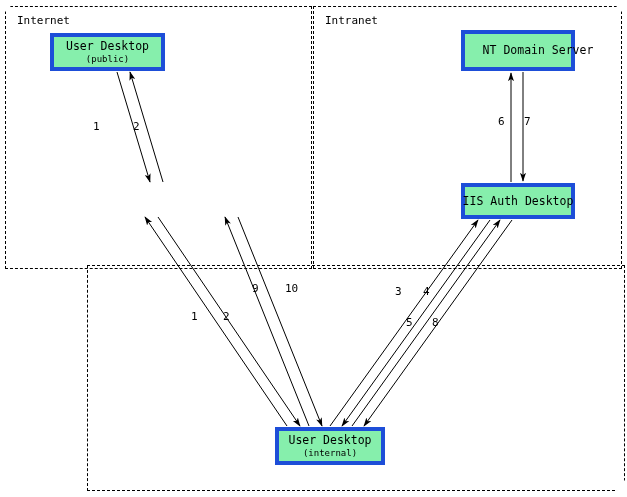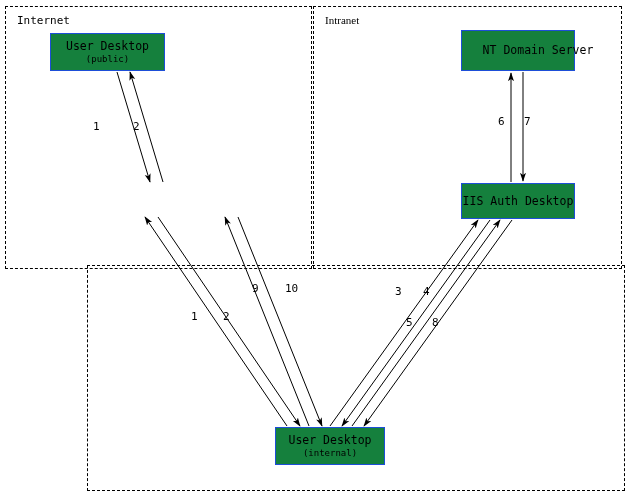--- a/index.html
+++ b/index.html
@@ -7,40 +7,41 @@
     padding: 0;
     background: #ffffff;
   }
   #canvas {
     position: relative;
     width: 627px;
     height: 497px;
     background: #ffffff;
     overflow: hidden;
     font-family: "DejaVu Sans Mono", "Liberation Mono", monospace;
+    border-radius: 28px;
   }
   .zone {
     position: absolute;
     border: 1px dashed #000000;
     box-sizing: border-box;
     background: transparent;
   }
   .zone-label {
     position: absolute;
     font-family: "DejaVu Sans Mono", "Liberation Mono", monospace;
     font-size: 11px;
     color: #000000;
     white-space: nowrap;
     letter-spacing: 0px;
   }
   .node {
     position: absolute;
-    border: 1px solid #1d4ed8;
+    border: 4px solid #1d4ed8;
     box-sizing: border-box;
-    background: #15803d;
+    background: #86efac;
     display: flex;
     flex-direction: column;
     align-items: center;
     justify-content: center;
     z-index: 5;
   }
   .node-title {
     font-family: "DejaVu Sans Mono", "Liberation Mono", monospace;
     font-size: 11.5px;
     color: #000000;
@@ -73,21 +74,21 @@
 </style>
 </head>
 <body>
 
 <div id="canvas">
 
   <div class="zone" id="zone-internet" style="left: 5px; top: 6px; width: 307px; height: 263px;"></div>
   <div class="zone-label" id="zone-internet-label" style="left: 17px; top: 14px;">Internet</div>
 
   <div class="zone" id="zone-intranet" style="left: 313px; top: 6px; width: 309px; height: 263px;"></div>
-  <div class="zone-label" id="zone-intranet-label" style="left: 325px; top: 14px; font-family: Liberation Serif, serif;">Intranet</div>
+  <div class="zone-label" id="zone-intranet-label" style="left: 325px; top: 14px;">Intranet</div>
 
   <div class="zone" id="zone-internal" style="left: 87px; top: 265px; width: 538px; height: 226px;"></div>
 
   <svg id="edges" viewBox="0 0 627 497">
     <defs>
       <marker id="arrowhead" markerWidth="9" markerHeight="9" refX="8.2" refY="3" orient="auto" markerUnits="strokeWidth">
         <path d="M0,0 L9,3 L0,6 L2.2,3 z" fill="#000000"></path>
       </marker>
     </defs>
     <g id="edge-lines">

